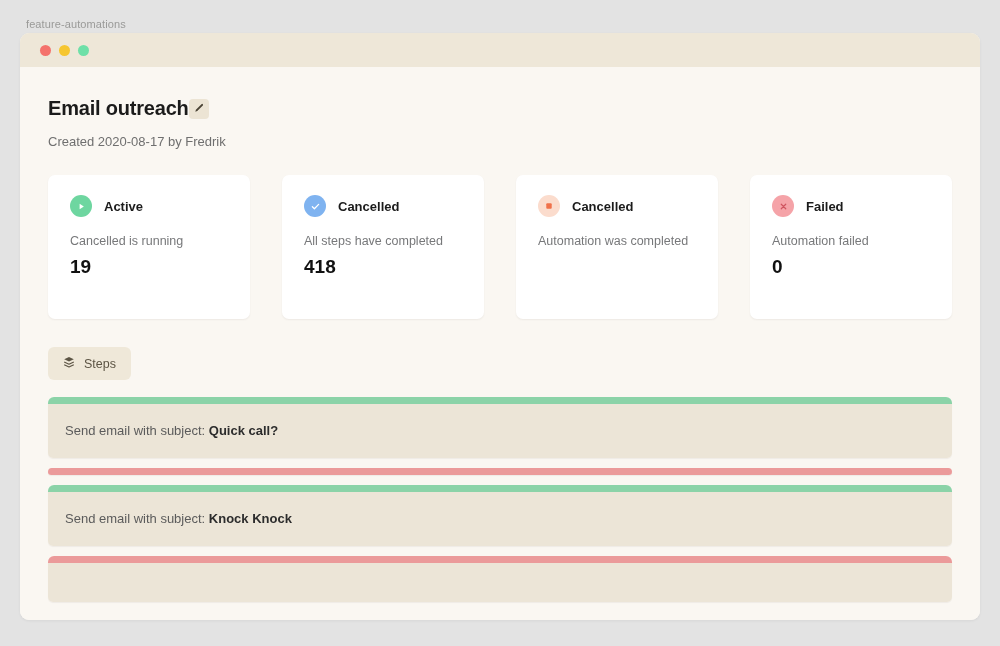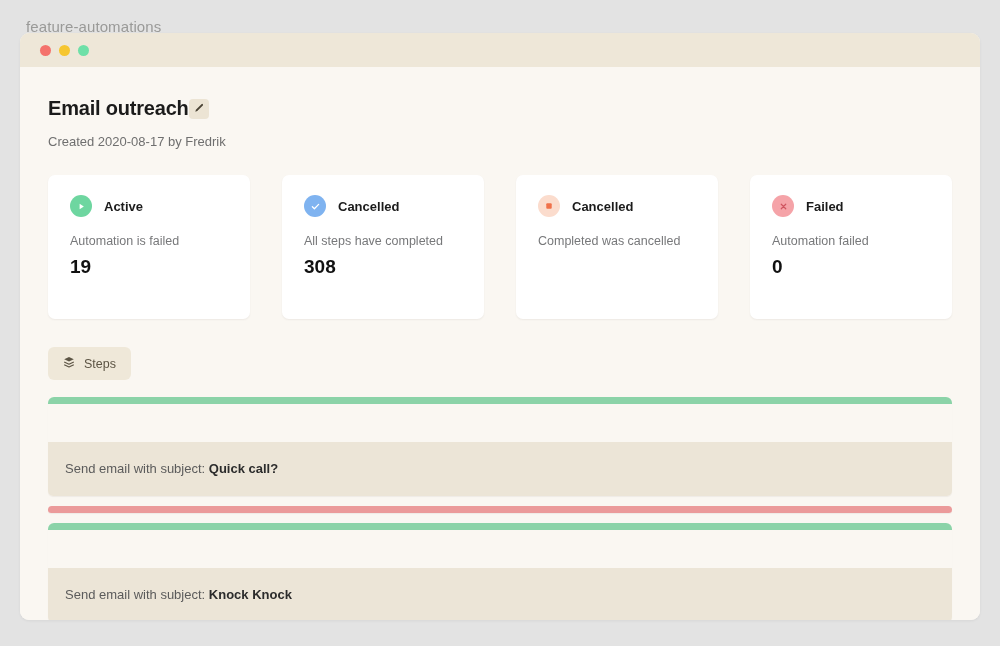--- a/index.html
+++ b/index.html
@@ -20,21 +20,21 @@
     position: relative;
     width: 1000px;
     height: 646px;
   }
 
   
   .breadcrumb {
     position: absolute;
     left: 26px;
     top: 18px;
-    font-size: 15px;
+    font-size: 11px;
     color: #9a9a98;
     letter-spacing: .1px;
   }
 
   
   .window {
     position: absolute;
     left: 20px;
     top: 33px;
     width: 960px;
@@ -180,21 +180,20 @@
 
   .step-bar { height: 7px; }
   .step-bar.green { background: #8bd3a8; }
   .step-bar.red   { background: #eb9a9a; }
 
   .step-body {
     background: #ece5d7;
     padding: 19px 17px 20px 17px;
     font-size: 13px;
     color: #5b5b5b;
-    margin-top: 38px;
   }
   .step-body b { color: #2c2c2c; font-weight: bold; }
 </style>
 </head>
 <body>
 
 <div class="screen">
 
   <div class="breadcrumb">feature-automations</div>
 
@@ -225,47 +224,47 @@
 
         <div class="card">
           <div class="card-head">
             <span class="card-icon" style="background:#6ed6a0">
               <svg width="9" height="9" viewBox="0 0 12 12">
                   <path d="M3.5 2.2l5.6 3.8-5.6 3.8z" fill="#fff"></path>
                 </svg>
             </span>
             <span class="card-label">Active</span>
           </div>
-          <div class="card-desc">Automation is failed</div>
+          <div class="card-desc">Cancelled is running</div>
           <div class="card-value">19</div>
         </div>
 
         <div class="card">
           <div class="card-head">
             <span class="card-icon" style="background:#7fb3f0">
               <svg width="11" height="11" viewBox="0 0 14 14">
                 <path d="M3 7.3l2.6 2.6L11 4.3" stroke="#fff" stroke-width="1.6" fill="none" stroke-linecap="round" stroke-linejoin="round"></path>
               </svg>
             </span>
             <span class="card-label">Cancelled</span>
           </div>
           <div class="card-desc">All steps have completed</div>
-          <div class="card-value">308</div>
+          <div class="card-value">418</div>
         </div>
 
         <div class="card">
           <div class="card-head">
             <span class="card-icon" style="background:#fbdccd">
               <svg width="8" height="8" viewBox="0 0 10 10">
                   <rect x="1.6" y="1.6" width="6.8" height="6.8" rx="1.2" fill="#f0714a"></rect>
                 </svg>
             </span>
             <span class="card-label">Cancelled</span>
           </div>
-          <div class="card-desc">Completed was cancelled</div>
+          <div class="card-desc">Automation was completed</div>
         </div>
 
         <div class="card">
           <div class="card-head">
             <span class="card-icon" style="background:#f5a3a8">
               <svg width="9" height="9" viewBox="0 0 12 12">
                 <path d="M3 3l6 6M9 3l-6 6" stroke="#cf5560" stroke-width="1.6" stroke-linecap="round"></path>
               </svg>
             </span>
             <span class="card-label">Failed</span>

